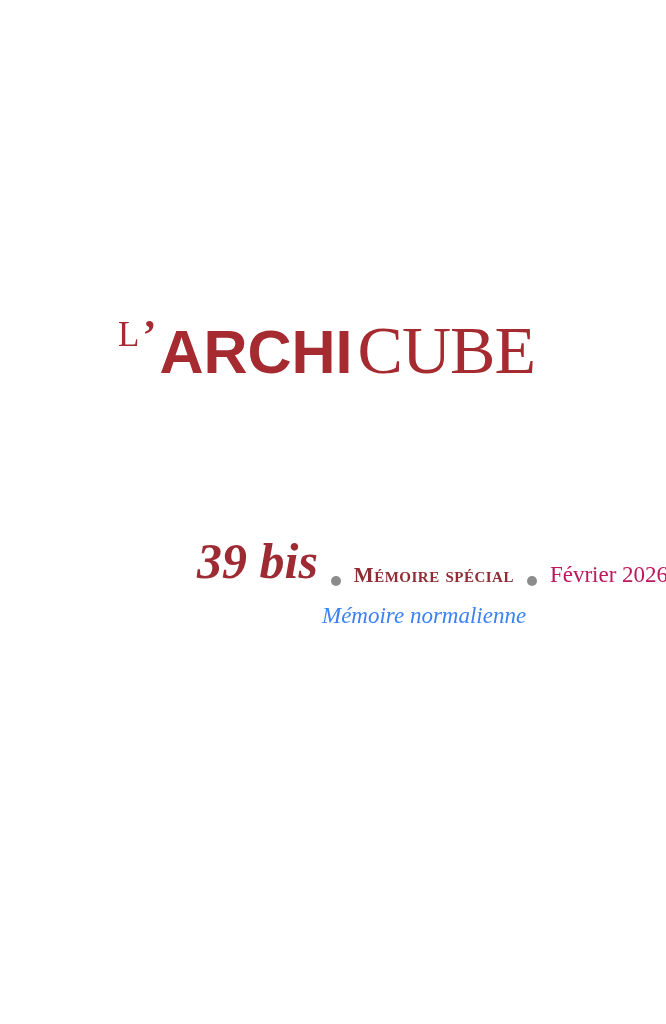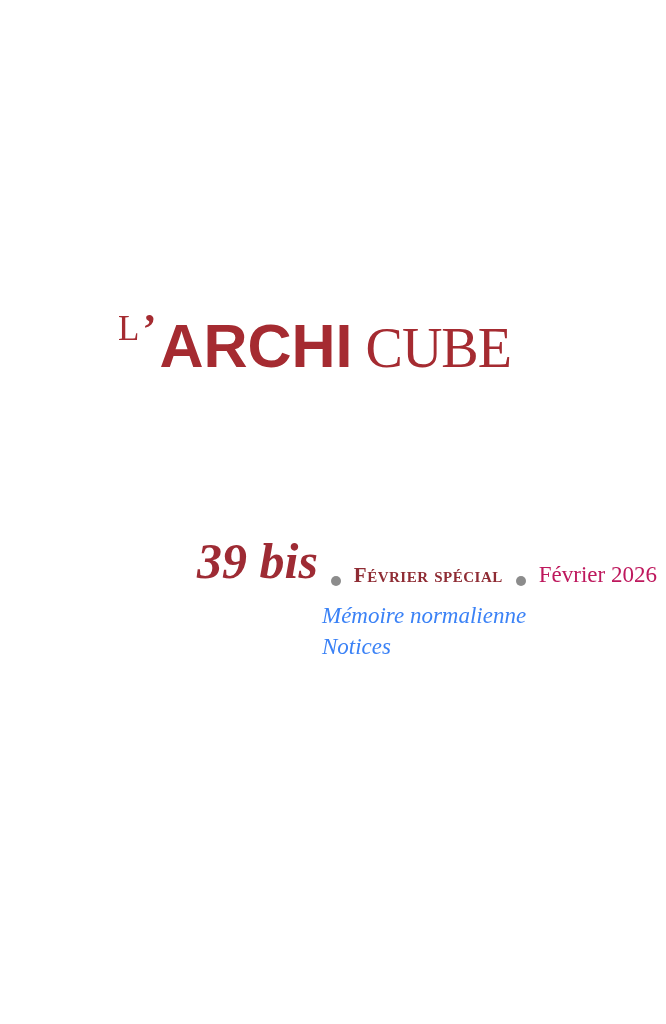--- a/index.html
+++ b/index.html
@@ -48,23 +48,23 @@
   .masthead .title-bold {
     font-family: "Liberation Sans", sans-serif;
     font-weight: 700;
     font-size: 61px;
     line-height: 1;
     letter-spacing: 0px;
   }
   .masthead .title-serif {
     font-family: "Liberation Serif", serif;
     font-weight: 400;
-    font-size: 56px;
+    font-size: 68px;
     line-height: 1;
-    margin-left: 13px;
+    margin-left: 5px;
     letter-spacing: -1px;
   }
 
   
   .issue-line {
     position: absolute;
     left: 197px;
     top: 538px;
     height: 48px;
     display: flex;
@@ -125,23 +125,22 @@
   <div class="masthead">
     <span class="article">L</span>
     <span class="apostrophe">’</span>
     <span class="title-bold">ARCHI</span>
     <span class="title-serif">CUBE</span>
   </div>
 
   <div class="issue-line">
     <span class="issue-number">39 bis</span>
     <span class="bullet"></span>
-    <span class="special-label">Février spécial</span>
+    <span class="special-label">Mémoire spécial</span>
     <span class="bullet"></span>
     <span class="issue-date">Février 2026</span>
   </div>
 
   <div class="subtitle-block">
     <div>Mémoire normalienne</div>
-    <div>Notices</div>
   </div>
 
 </div>
 
 </body></html>

